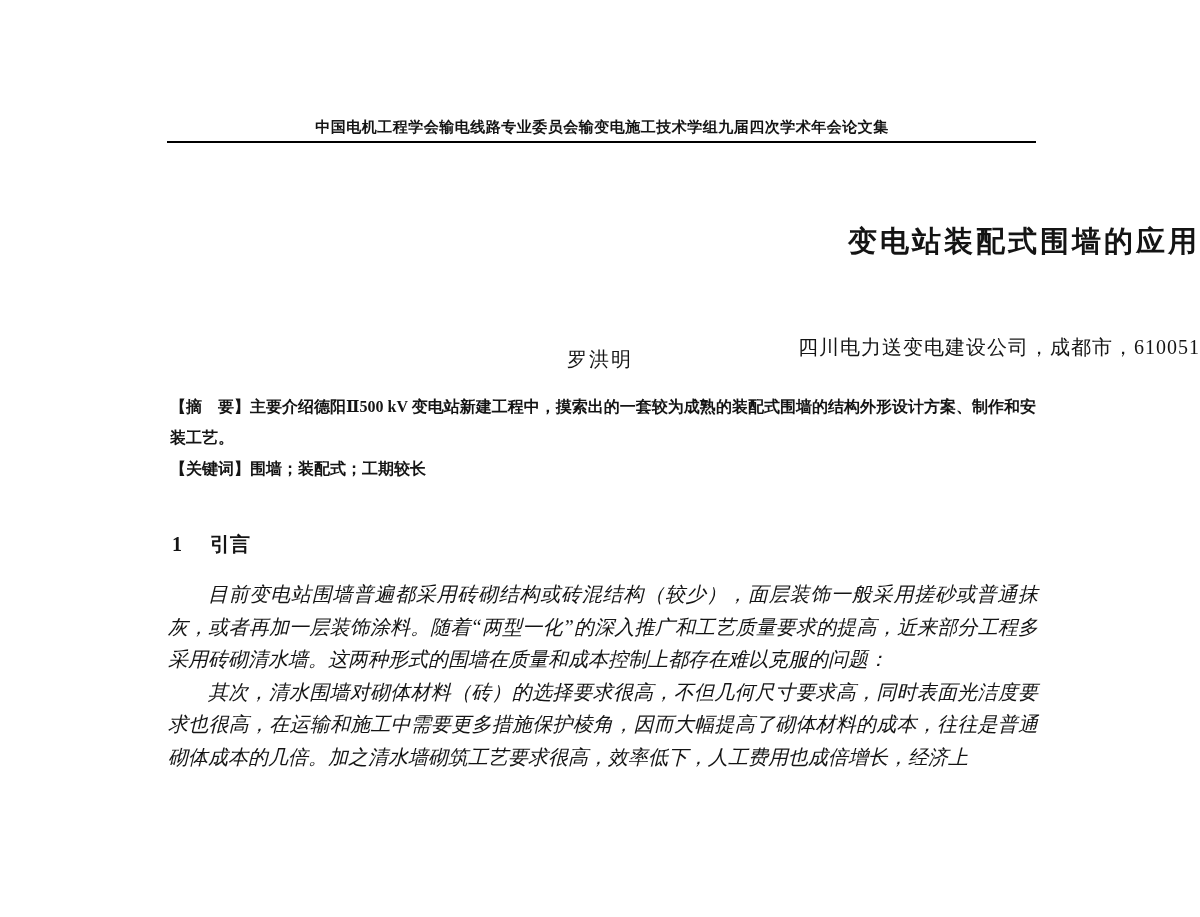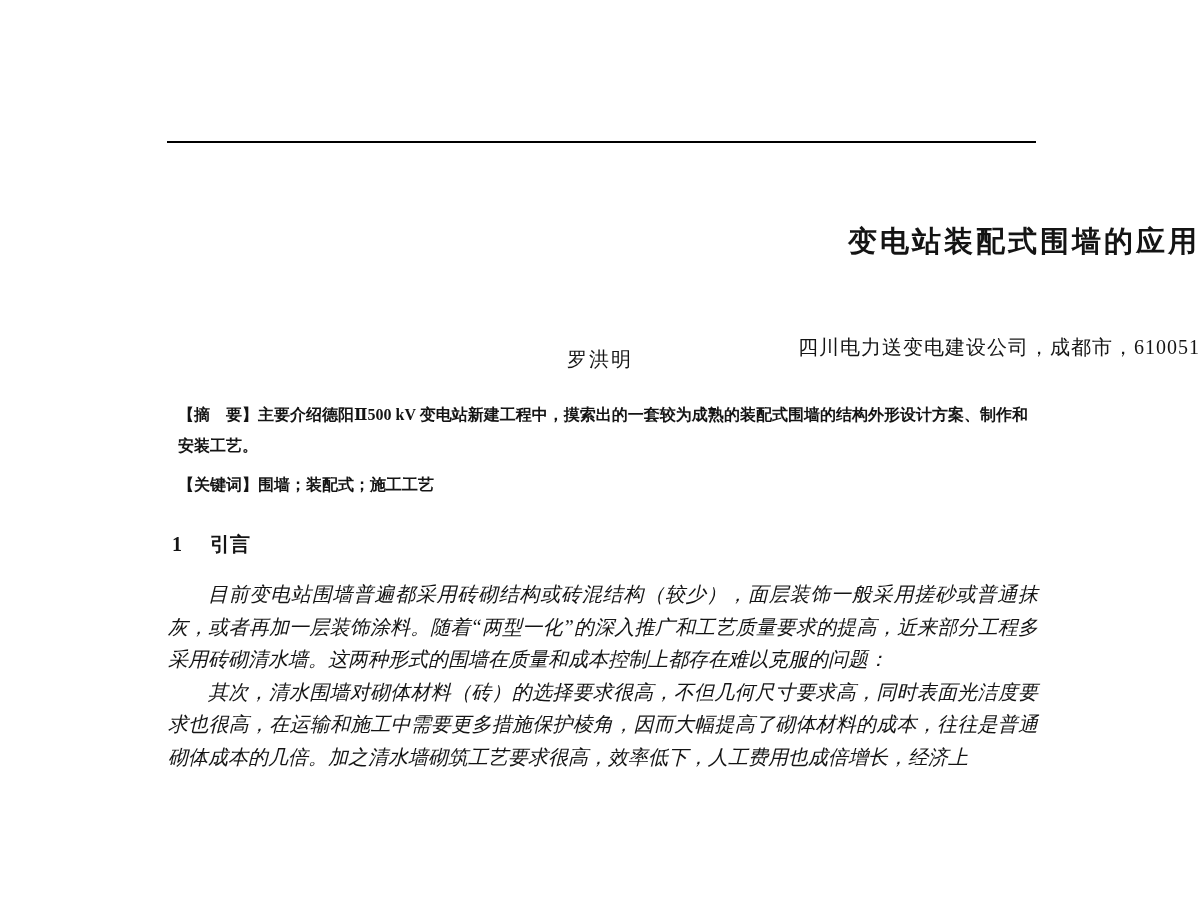--- a/index.html
+++ b/index.html
@@ -68,21 +68,21 @@
     position: absolute;
     top: 391px;
     left: 170px;
     width: 866px;
     font-size: 16px;
     line-height: 31px;
     font-weight: bold;
     text-align: justify;
   }
   .abstract-block p {
-    margin: 8px;
+    margin: 0;
   }
   .kw-line {
     margin-top: 1px;
   }
   .section-heading {
     position: absolute;
     top: 531px;
     left: 172px;
     font-size: 20px;
     font-weight: bold;
@@ -103,32 +103,33 @@
     margin: 0;
     text-indent: 2em;
     font-style: italic;
   }
 </style>
 </head>
 <body>
 
 <div class="page">
 
+  <div class="conf-header">中国电机工程学会输电线路专业委员会输变电施工技术学组九届四次学术年会论文集</div>
 
   <div class="header-rule"></div>
 
   <div class="paper-title">变电站装配式围墙的应用</div>
 
   <div class="author">罗洪明</div>
 
   <div class="affiliation">四川电力送变电建设公司，成都市，610051</div>
 
   <div class="abstract-block">
     <p><span>【摘　要】</span><span>主要介绍德阳Ⅱ500 kV 变电站新建工程中，摸索出的一套较为成熟的装配式围墙的结构外形设计方案、制作和安装工艺。</span></p>
-    <p class="kw-line"><span>【关键词】</span><span>围墙；装配式；施工工艺</span></p>
+    <p class="kw-line"><span>【关键词】</span><span>围墙；装配式；工期较长</span></p>
   </div>
 
   <div class="section-heading">
     <span class="sec-num">1</span><span>引言</span>
   </div>
 
   <div class="body-text">
     <p>目前变电站围墙普遍都采用砖砌结构或砖混结构（较少），面层装饰一般采用搓砂或普通抹灰，或者再加一层装饰涂料。随着“两型一化”的深入推广和工艺质量要求的提高，近来部分工程多采用砖砌清水墙。这两种形式的围墙在质量和成本控制上都存在难以克服的问题：</p>
     <p>其次，清水围墙对砌体材料（砖）的选择要求很高，不但几何尺寸要求高，同时表面光洁度要求也很高，在运输和施工中需要更多措施保护棱角，因而大幅提高了砌体材料的成本，往往是普通砌体成本的几倍。加之清水墙砌筑工艺要求很高，效率低下，人工费用也成倍增长，经济上</p>
   </div>

